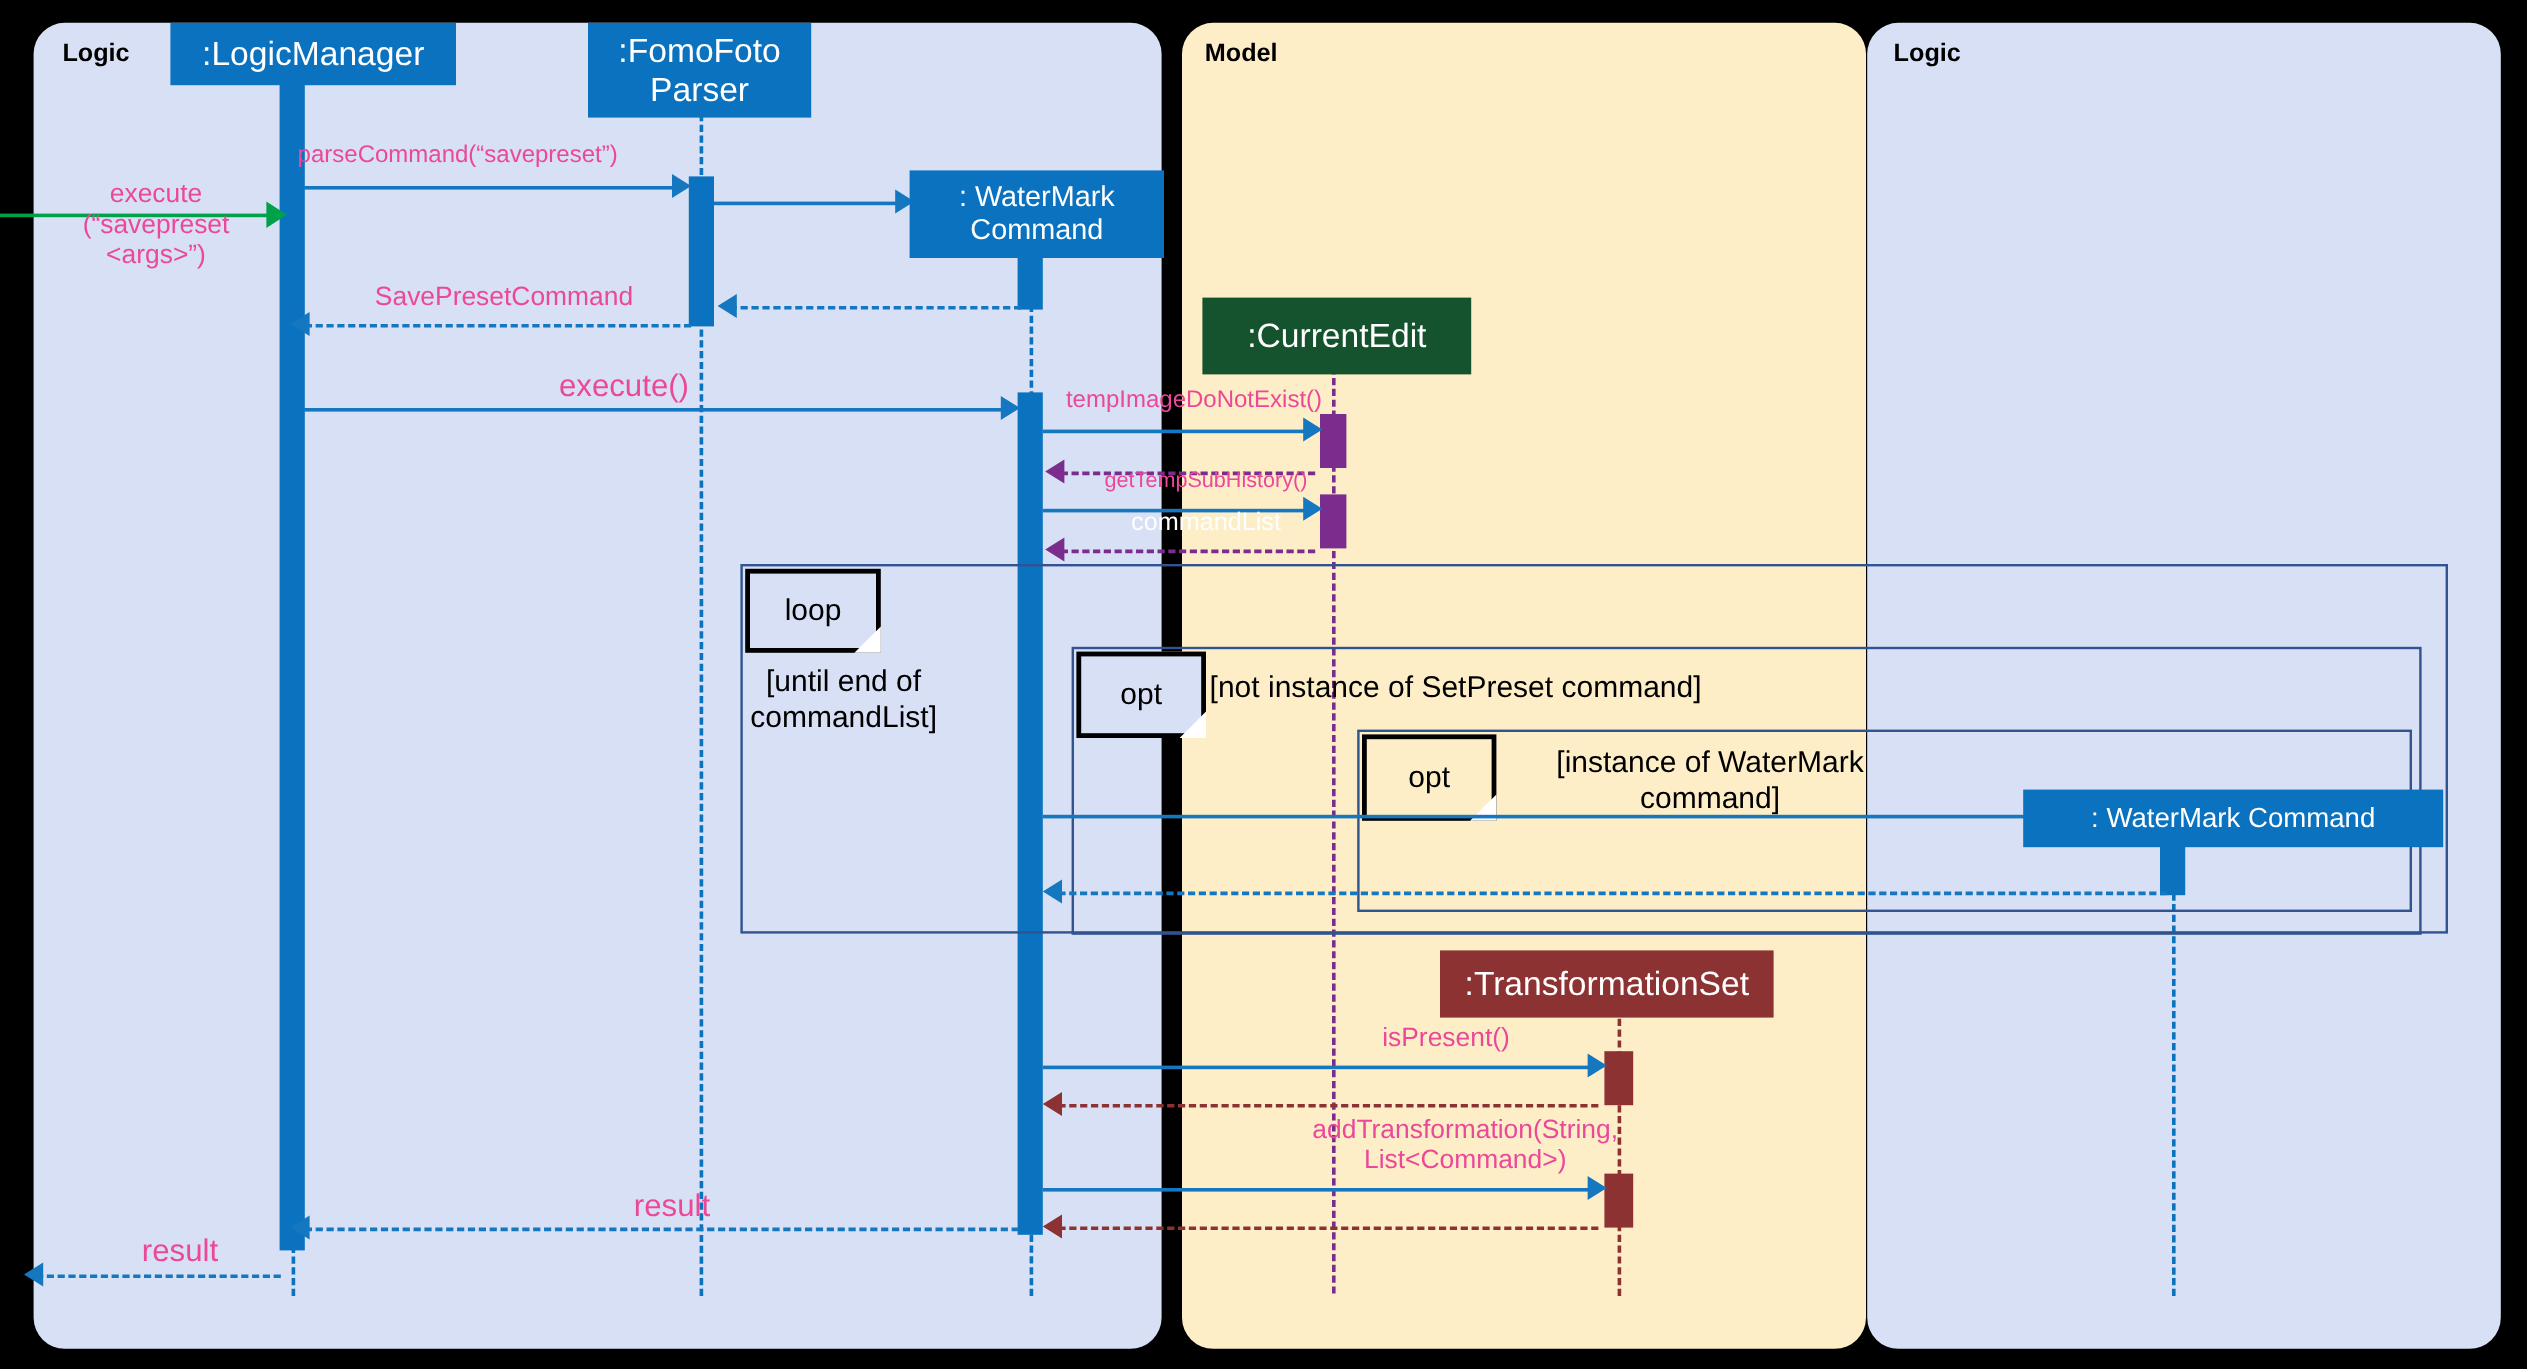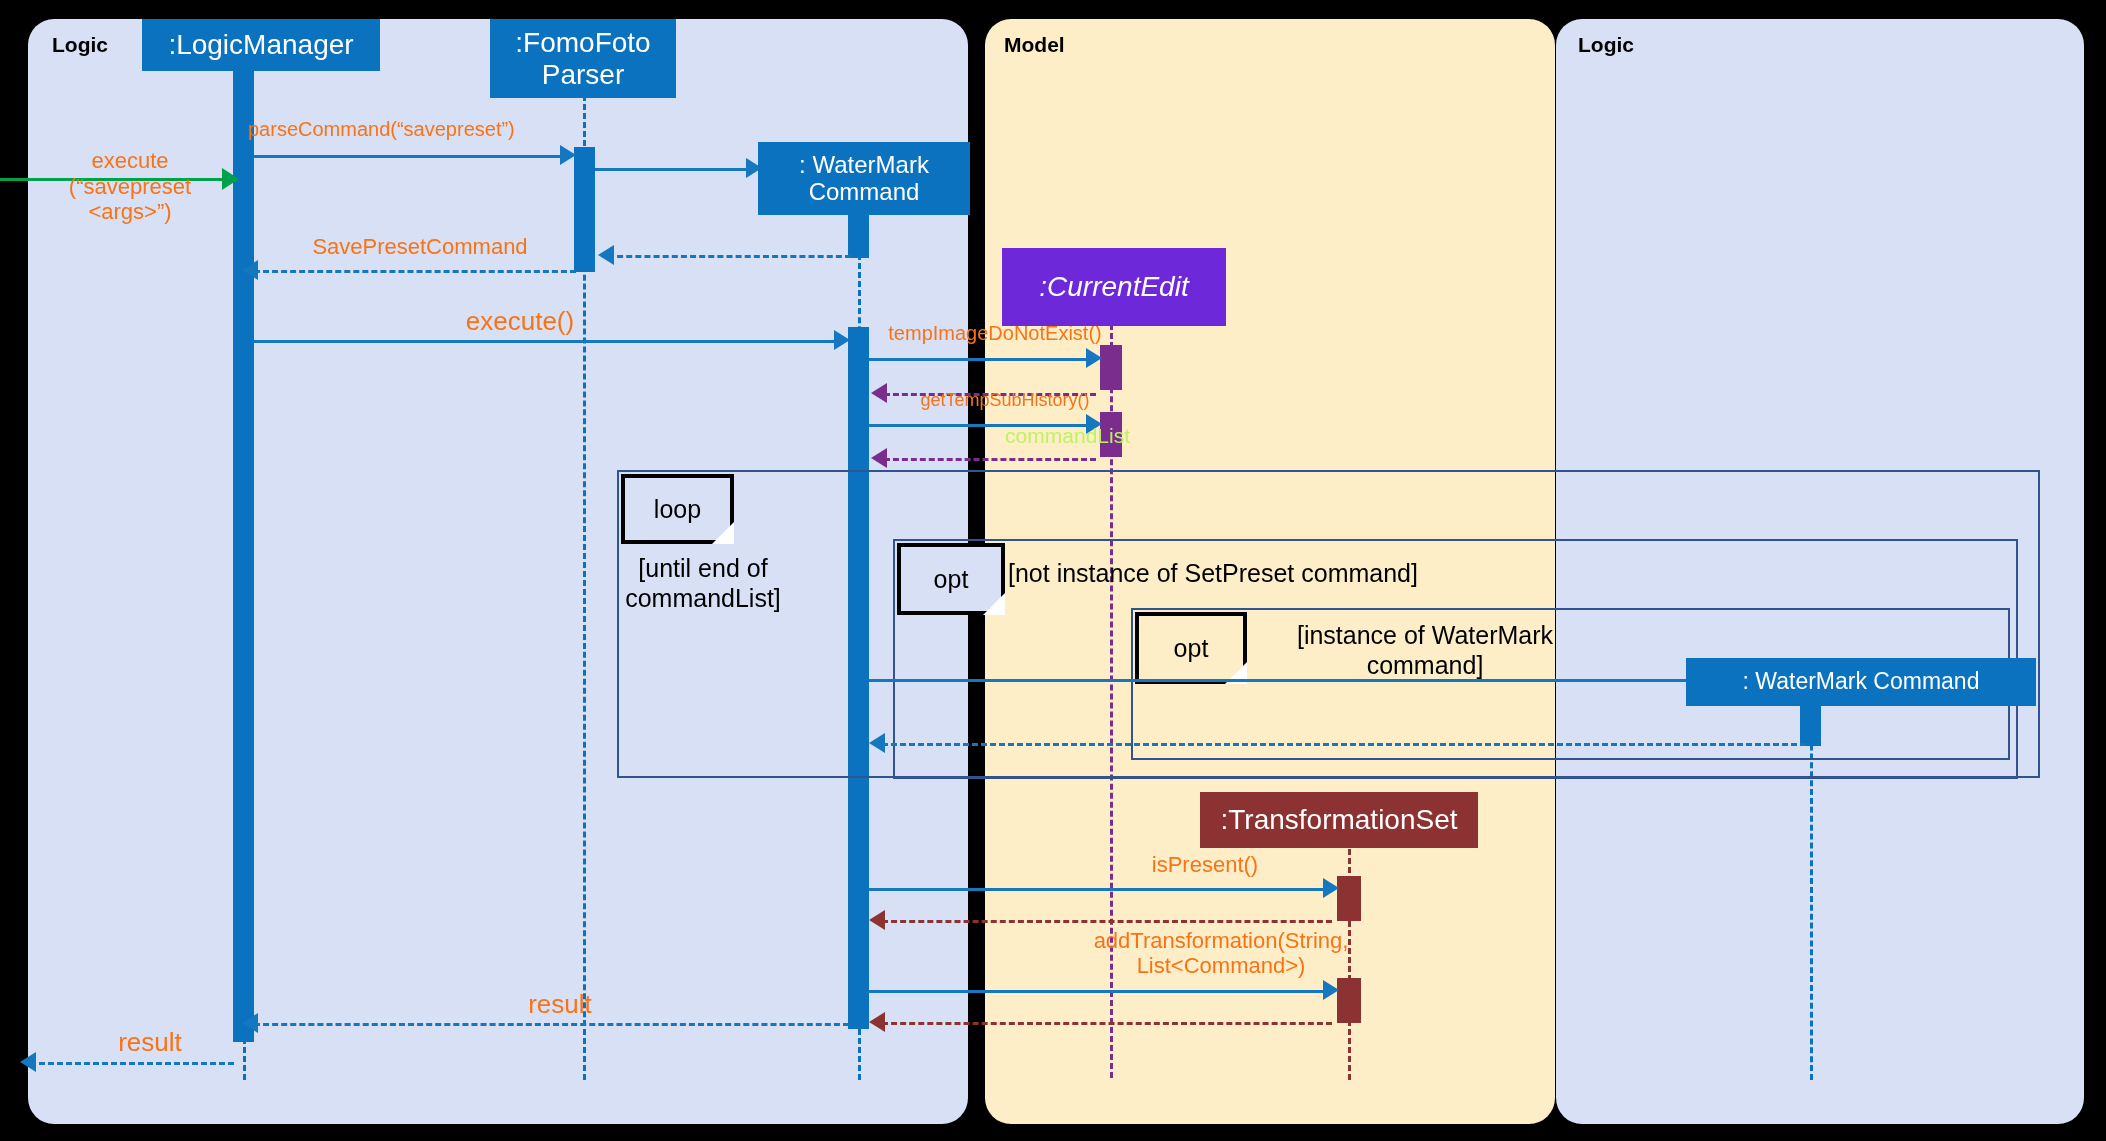--- a/index.html
+++ b/index.html
@@ -13,22 +13,22 @@
     position:absolute;display:flex;align-items:center;justify-content:center;
     text-align:center;color:#fff;font-size:28px;line-height:1.12;
     box-sizing:border-box;padding:2px 6px;
   }
   .actorbox.small{font-size:24px;}
   .lifeline{position:absolute;width:0;border-left-width:3px;border-left-style:dashed;}
   .activation{position:absolute;}
   .msg{position:absolute;height:0;border-top-width:3px;border-top-style:solid;}
   .msg.dashed{border-top-style:dashed;}
   .arrowhead{position:absolute;width:0;height:0;}
-  .msglabel{position:absolute;font-size:22px;color:#f97316;text-align:center;line-height:1.12;}
-  .msglabel.purple{color:#bef264;text-align:right;}
+  .msglabel{position:absolute;font-size:22px;color:#ec4899;text-align:center;line-height:1.12;}
+  .msglabel.purple{color:#ffffff;}
   .frame{position:absolute;border:2px solid #31538f;box-sizing:border-box;}
   .frametab{
     position:absolute;box-sizing:border-box;border:4px solid #000;
     border-bottom-right-radius:0;display:flex;align-items:center;justify-content:center;
     font-size:25px;color:#000;
   }
   .frametab:after{
     content:"";position:absolute;right:-4px;bottom:-4px;
     border-style:solid;border-width:0 0 22px 22px;border-color:transparent transparent #fff transparent;
   }
@@ -160,21 +160,21 @@
   <div class="actorbox" style="left:490px;top:19px;width:186px;height:79px;background:#0a72bf;white-space:pre-line;">
     <span>:FomoFoto
 Parser</span>
   </div>
 
   <div class="actorbox small" style="left:758px;top:142px;width:212px;height:73px;background:#0a72bf;white-space:pre-line;">
     <span>: WaterMark
 Command</span>
   </div>
 
-  <div class="actorbox" style="left:1002px;top:248px;width:224px;height:78px;background:#6d28d9;font-style:italic;">
+  <div class="actorbox" style="left:1002px;top:248px;width:224px;height:64px;background:#14532d;">
     <span>:CurrentEdit</span>
   </div>
 
   <div class="actorbox" style="left:1638px;top:658px;width:350px;height:48px;font-size:23px;background:#0a72bf;margin-left:48px;">
     <span>: WaterMark Command</span>
   </div>
 
   <div class="actorbox" style="left:1200px;top:792px;width:278px;height:56px;background:#8d3232;">
     <span>:TransformationSet</span>
   </div>

